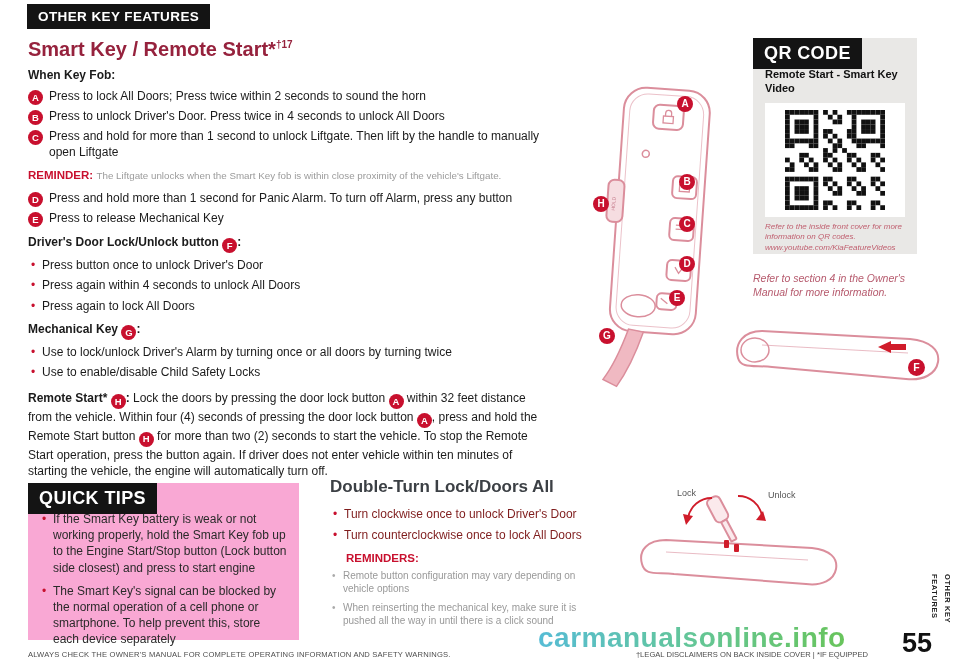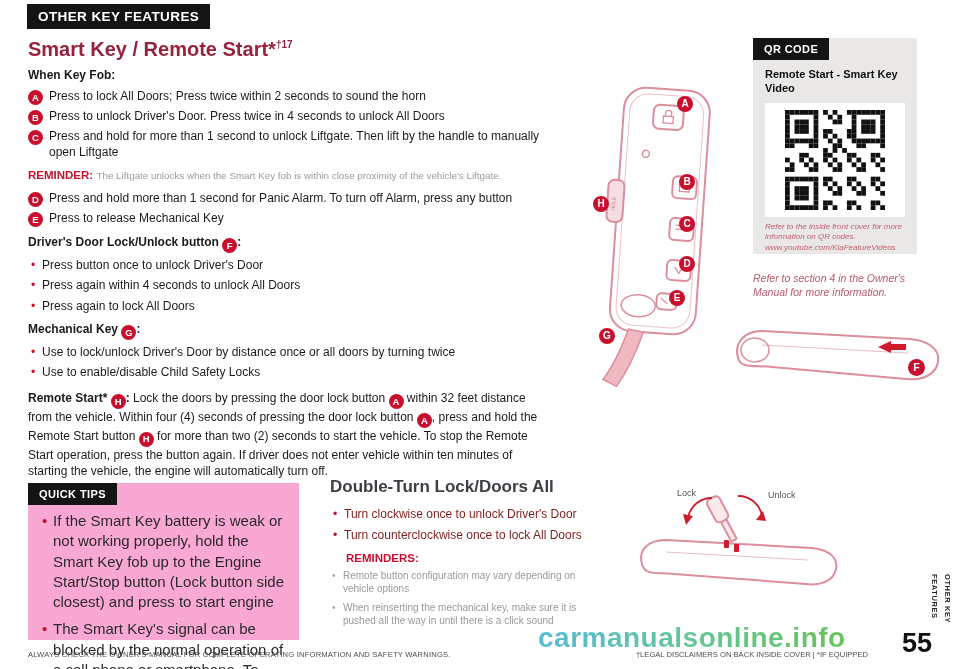--- a/index.html
+++ b/index.html
@@ -1,21 +1,21 @@
 <!DOCTYPE html>
 <html><head>
 <meta charset="utf-8">
 <style>
   * { box-sizing: border-box; }
   body { margin:0; background:#ffffff; }
   .page { position:relative; width:960px; height:669px; background:#fff; overflow:hidden;
           font-family:"Liberation Sans", sans-serif; }
 
   .tag { display:inline-block; background:#141414; color:#fff; font-weight:bold;
-         font-size:11px; padding:5px 11px; letter-spacing:0.4px; }
+         font-size:18px; padding:5px 11px; letter-spacing:0.4px; }
   .section-tag { position:absolute; left:27px; top:4px; font-size:13.5px; }
 
   .page-title { position:absolute; left:28px; top:38px; font-size:20px; font-weight:bold; color:#96223d; }
   .page-title sup { font-size:10px; }
 
   .left-col { position:absolute; left:28px; top:68px; width:524px; font-size:12px;
               line-height:1.32; color:#1b1b1b; }
   .subhead { font-weight:bold; margin-bottom:5px; }
   .keyed { position:relative; padding-left:21px; margin-bottom:4.5px; }
   .keyed > .badge { position:absolute; left:0; top:1px; }
@@ -28,21 +28,21 @@
   .rem-text { color:#9b9b9b; font-size:9.8px; }
   .heading-line { font-weight:bold; margin:8px 0 5px; }
   .blist .li { position:relative; padding-left:14px; margin-bottom:4.5px; }
   .blist .li::before { content:"•"; position:absolute; left:3px; top:0; color:#c8102e; }
   .remote-para { margin-top:9px; line-height:1.4; }
   .bold { font-weight:bold; }
 
   .quick-tips { position:absolute; left:28px; top:483px; width:271px; height:157px;
                 background:#f9a8d4; padding:28px 12px 8px 12px; }
   .quick-tips .tag { position:absolute; top:0; left:0; }
-  .qt-li { position:relative; padding-left:13px; margin-bottom:7px; font-size:15px;
+  .qt-li { position:relative; padding-left:13px; margin-bottom:7px; font-size:12px;
            line-height:1.35; color:#2a2a2a; }
   .qt-li::before { content:"•"; position:absolute; left:2px; color:#c8102e; }
 
   .double-turn { position:absolute; left:330px; top:477px; width:300px; }
   .dt-heading { font-size:17px; font-weight:bold; color:#3c4045; margin-bottom:10px; }
   .dt-li { position:relative; padding-left:14px; margin-bottom:5px; font-size:12px;
            line-height:1.3; color:#7f1d1d; width:272px; }
   .dt-li::before { content:"•"; color:#c8102e; position:absolute; left:3px; }
   .dt-rem-label { color:#c8102e; font-weight:bold; font-size:11.5px; margin:9px 16px 5px; }
   .dt-gray-li { position:relative; padding-left:13px; margin-bottom:5px; font-size:10px;
@@ -124,21 +124,21 @@
     <div class="blist">
       <div class="li">Press button once to unlock Driver's Door</div>
       <div class="li">Press again within 4 seconds to unlock All Doors</div>
       <div class="li">Press again to lock All Doors</div>
     </div>
 
     <div class="heading-line">
       <span>Mechanical Key </span><span class="badge inline">G</span><span>:</span>
     </div>
     <div class="blist">
-      <div class="li">Use to lock/unlock Driver's Door by distance once or all doors by turning twice</div>
+      <div class="li">Use to lock/unlock Driver's Alarm by turning once or all doors by turning twice</div>
       <div class="li">Use to enable/disable Child Safety Locks</div>
     </div>
 
     <p class="remote-para"><span class="bold">Remote Start* </span><span class="badge inline">H</span><span class="bold">:</span><span> Lock the doors by pressing the door lock button </span><span class="badge inline">A</span><span> within 32 feet distance from the vehicle. Within four (4) seconds of pressing the door lock button </span><span class="badge inline">A</span><span>, press and hold the Remote Start button </span><span class="badge inline">H</span><span> for more than two (2) seconds to start the vehicle. To stop the Remote Start operation, press the button again. If driver does not enter vehicle within ten minutes of starting the vehicle, the engine will automatically turn off.</span></p>
   </div>
 
   <div class="fob">
     <svg width="160" height="310" viewBox="0 0 160 310">
       <g fill="none" stroke="#db8e9c" stroke-width="2">
         <rect x="50" y="6" width="86" height="244" rx="22"></rect>

